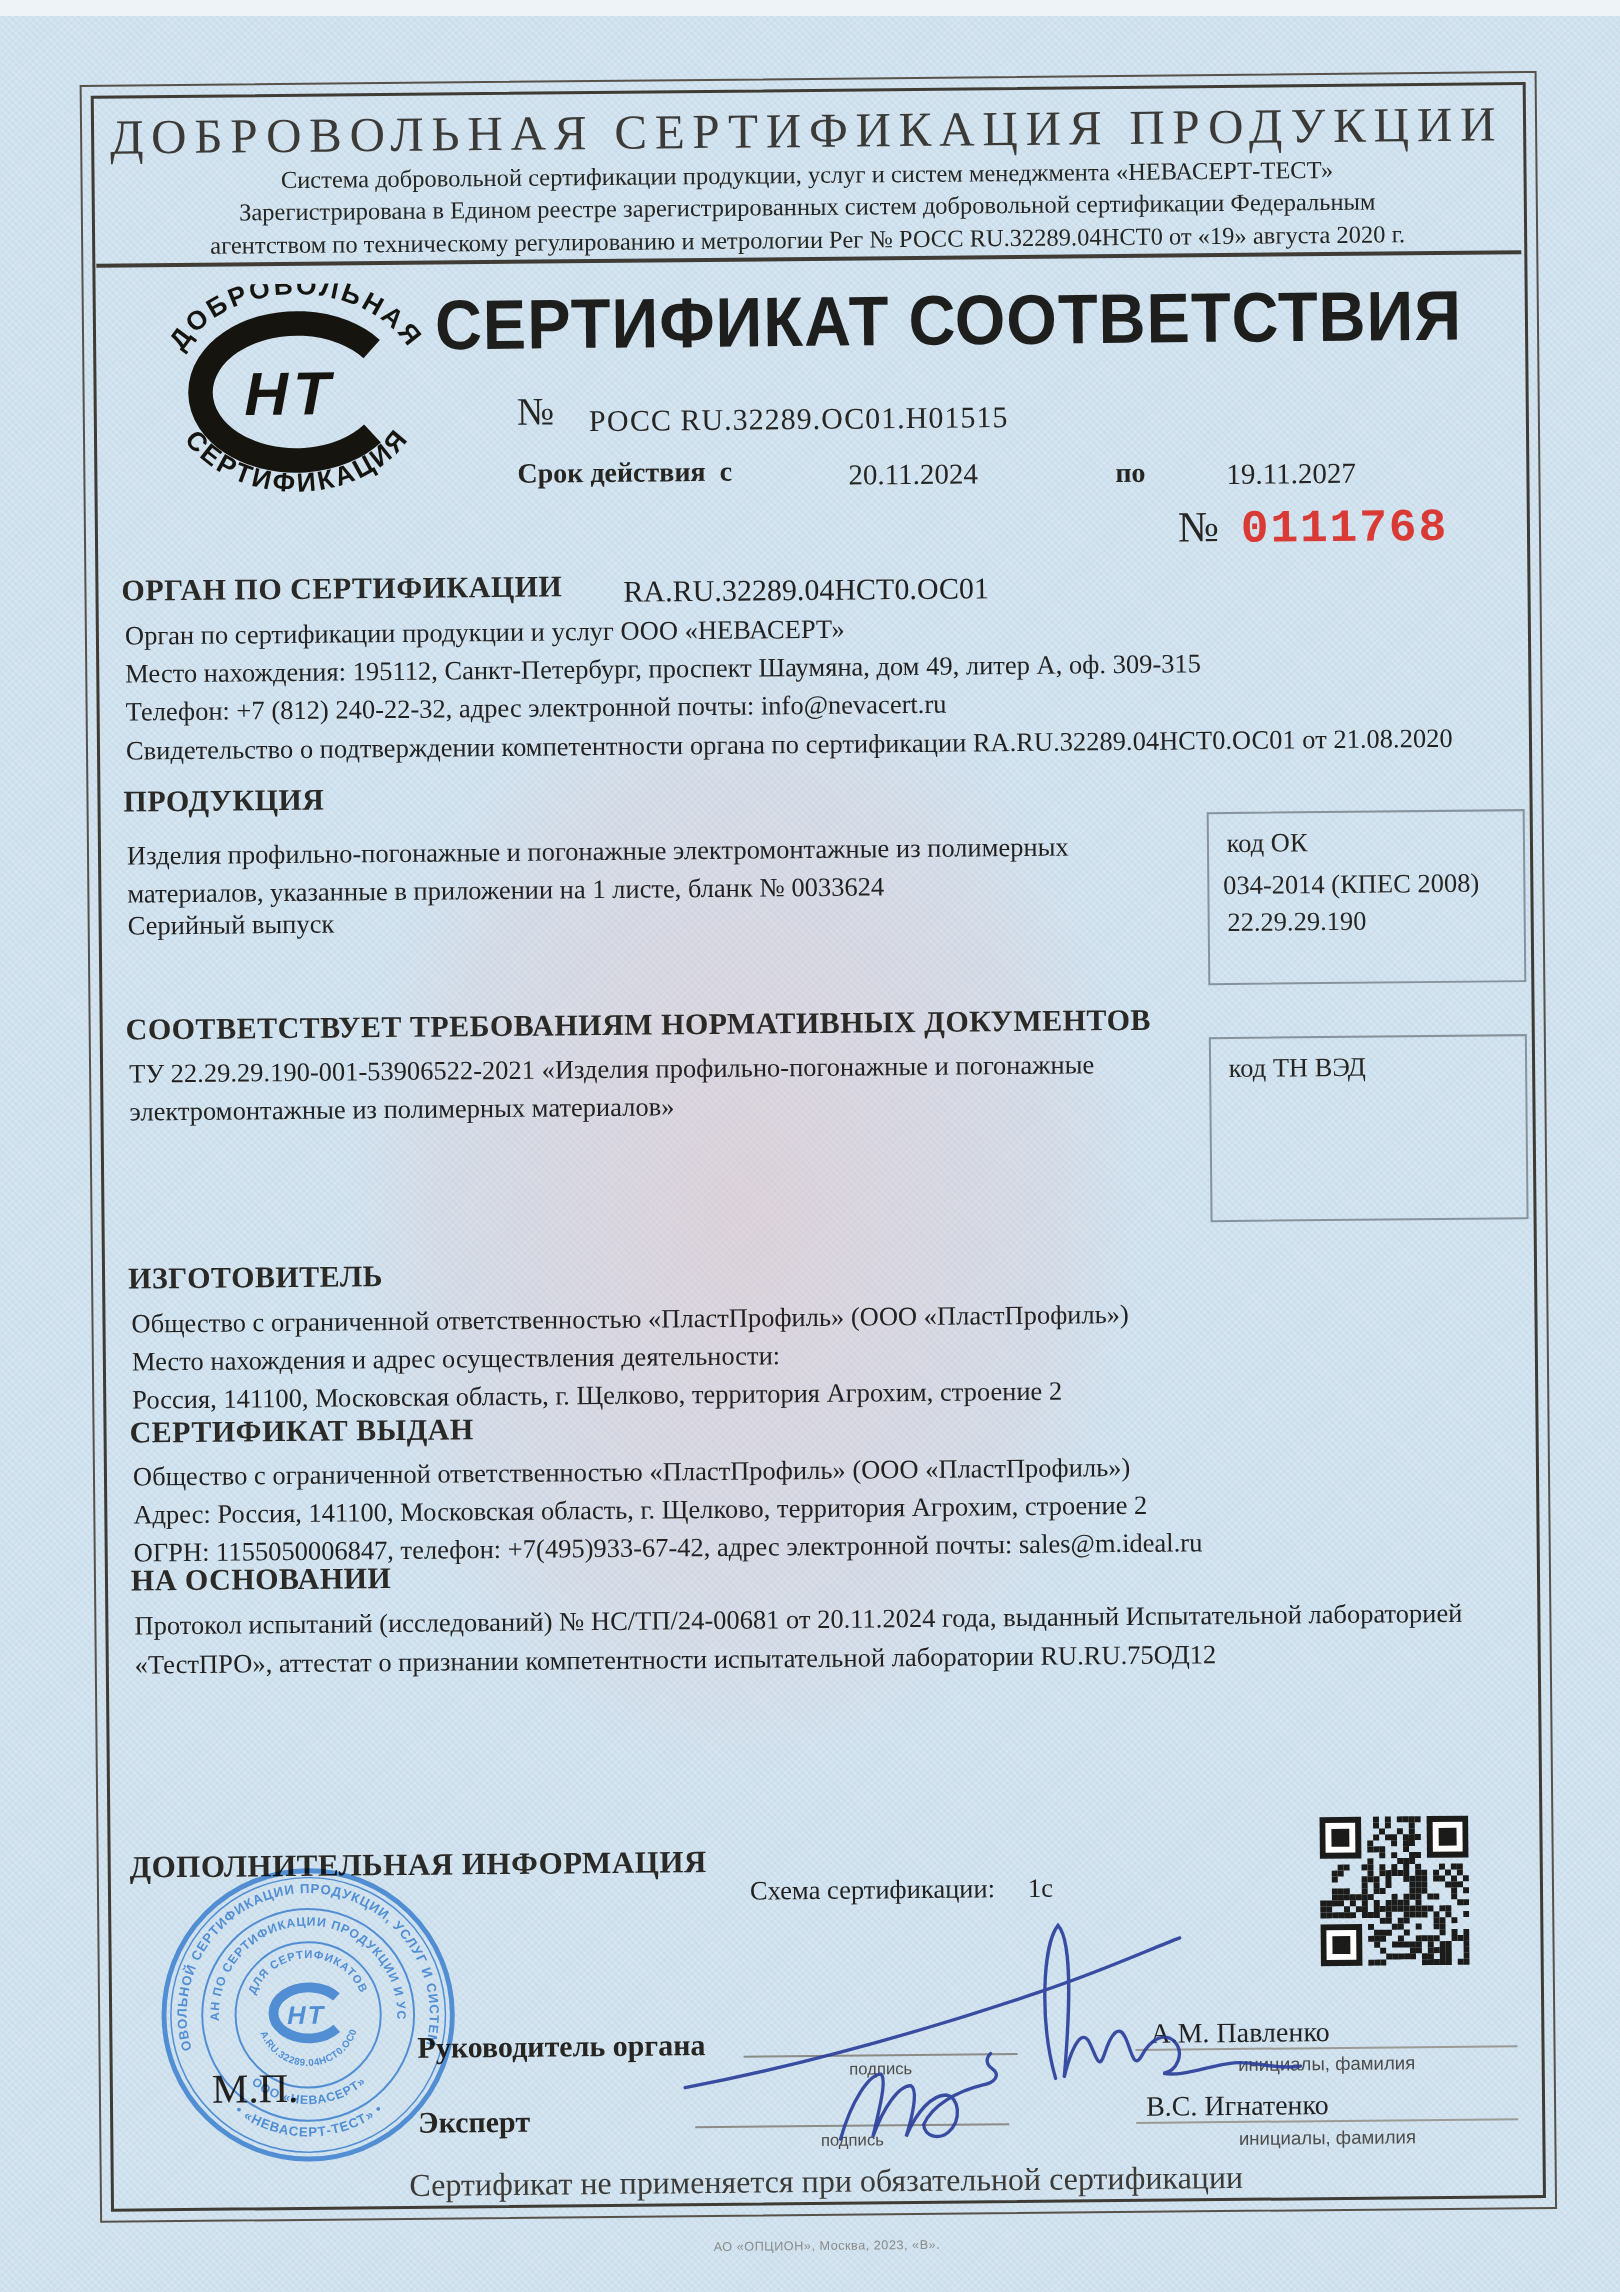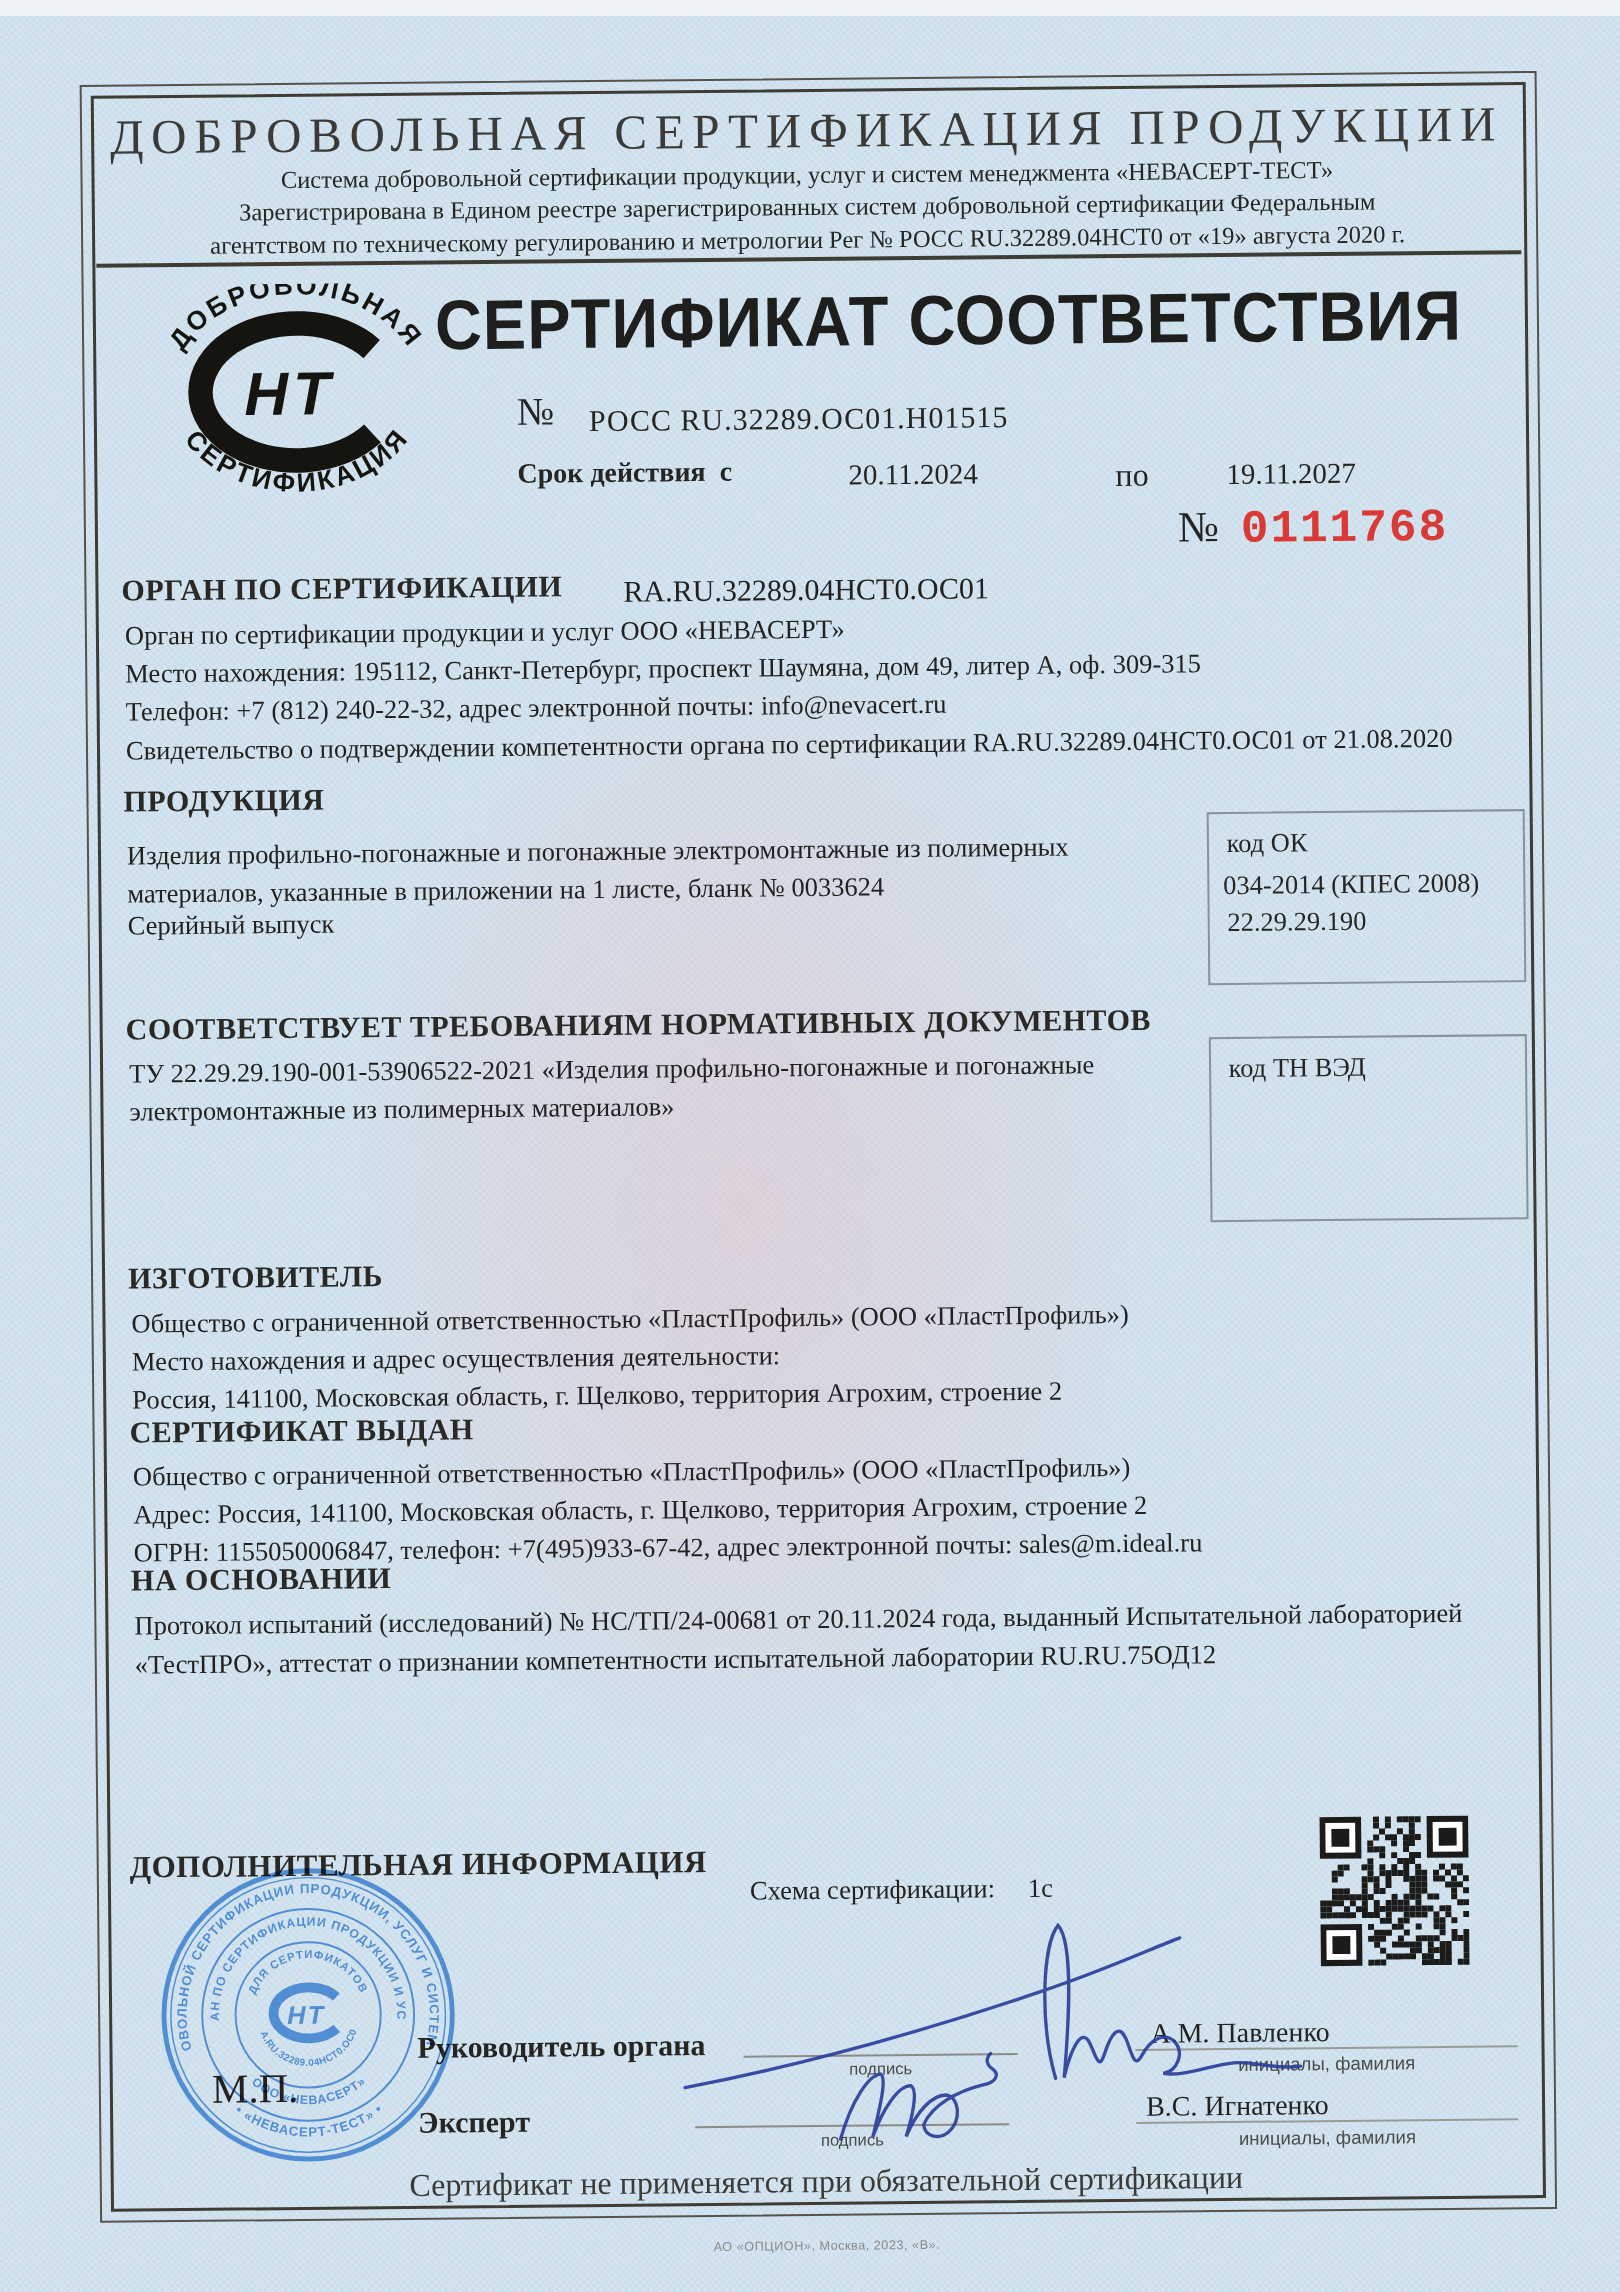--- a/index.html
+++ b/index.html
@@ -20,21 +20,21 @@
 
   .hdr-title { left:90px; top:86px; width:1453px; text-align:center; font-size:49px; letter-spacing:7.8px; color:#3b3a36; }
   .hdr-sub { left:90px; width:1453px; text-align:center; font-size:24.5px; color:#252521; }
 
   .cert-title { left:443px; top:265px; font-family:"Liberation Sans", sans-serif; font-weight:bold; font-size:65px; letter-spacing:1px; color:#1e1e1c; transform:scale(1.0,1.08); transform-origin:left top; }
 
   .num-label { left:524px; top:370px; font-size:39px; }
   .num-value { left:596px; top:386px; font-size:30px; letter-spacing:1px; }
   .valid-label { left:524px; top:439px; font-size:28px; font-weight:bold; white-space:pre; }
   .valid-from { left:855px; top:443px; font-size:29px; }
-  .valid-to-label { left:1122px; top:444px; font-size:32px; }
+  .valid-to-label { left:1122px; top:444px; font-size:28px;font-weight:bold; }
   .valid-to { left:1233px; top:446px; font-size:29px; }
   .blank-num-label { left:1184px; top:490px; font-size:43px; }
   .blank-num { left:1247px; top:492px; font-family:"Liberation Mono", monospace; font-weight:bold; font-size:46px; letter-spacing:2px; }
 
   .sec-h { font-weight:bold; font-size:30px; letter-spacing:0.5px; color:#2a2926; }
   .sec-line { font-size:26.5px; color:#222120; }
   .wrap { position:absolute; white-space:normal; font-size:26.5px; line-height:38px; color:#222120; }
 
   .code-box { position:absolute; left:1210px; width:314px; border:2px solid #87939c; }
   .code-box .cb-label { margin:13.7px 0 11.8px 17.6px; font-size:26.5px; }

